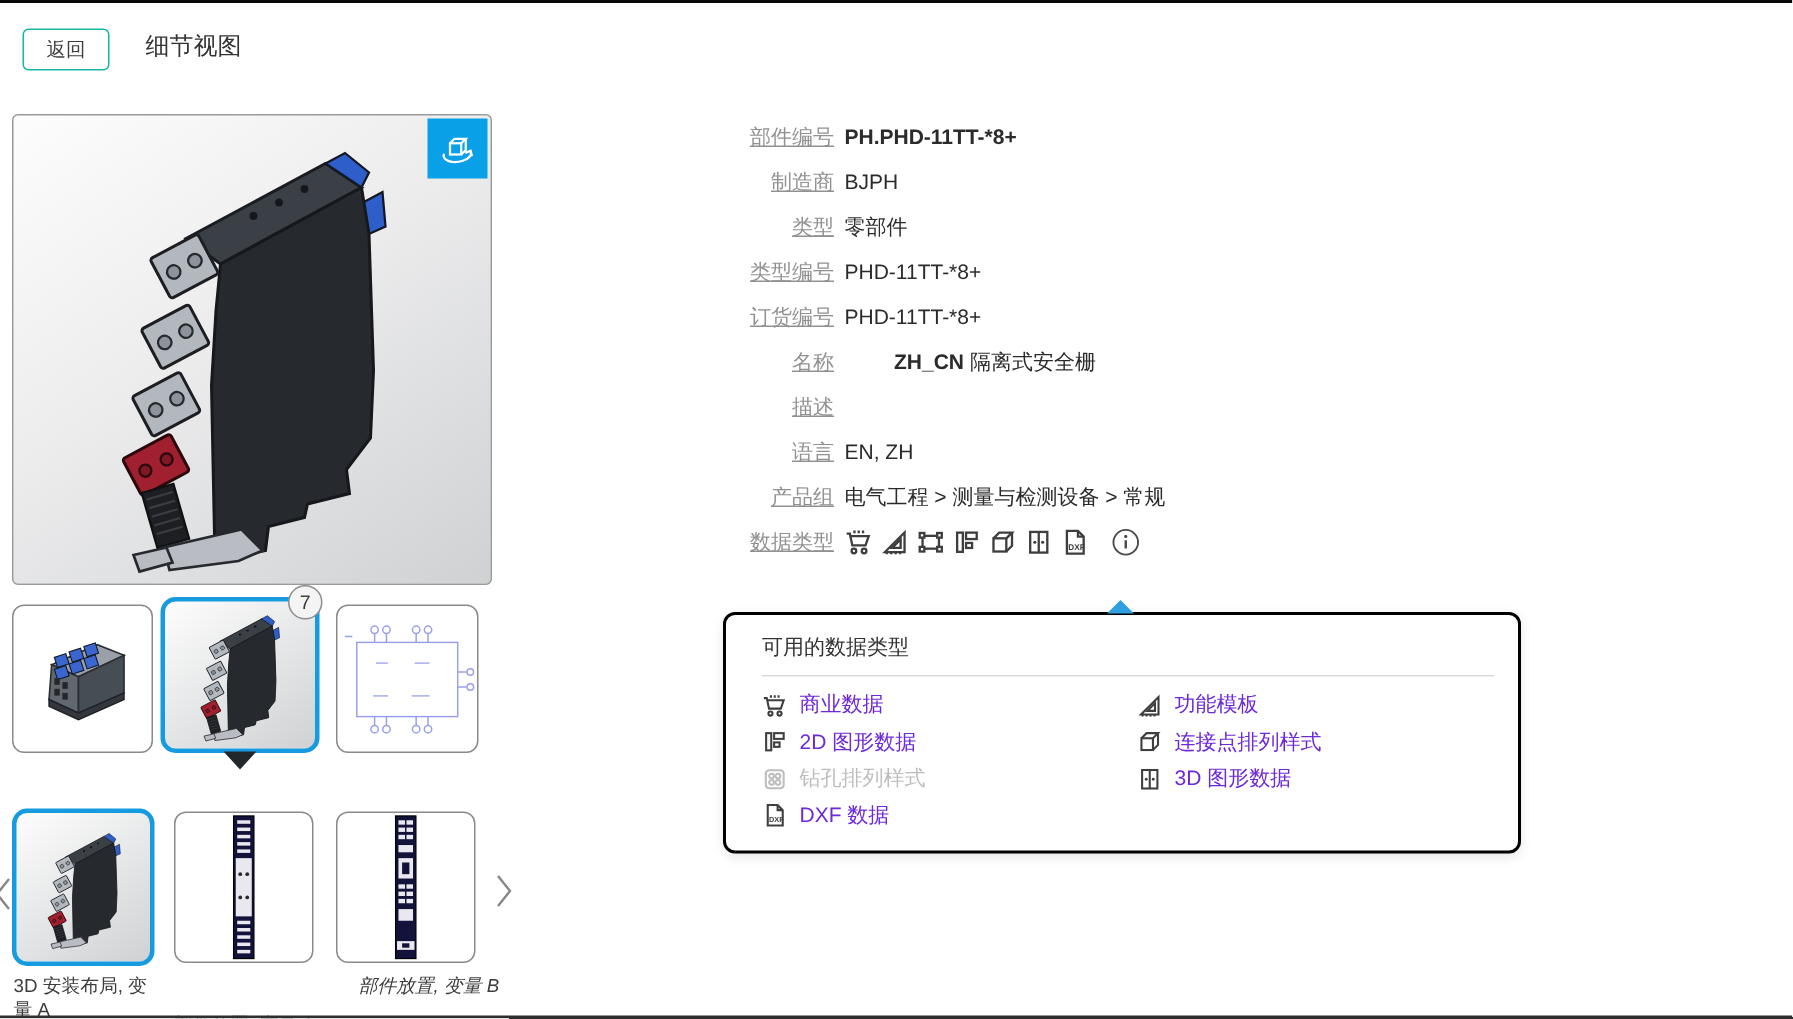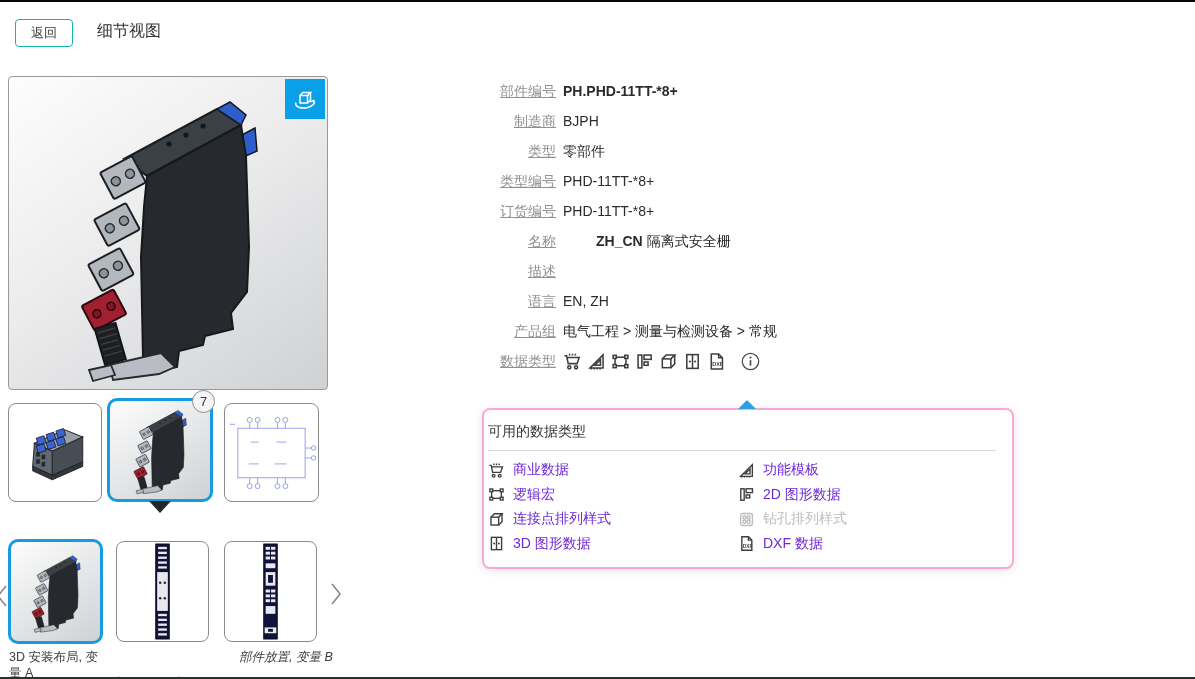--- a/index.html
+++ b/index.html
@@ -49,22 +49,22 @@
   .dt-icons { display:flex; align-items:center; gap:5px; height:30px; color:#3e3e3e; }
   .dt-icons svg { width:19px; height:19px; }
   .info-btn { margin-left:9px; width:21px; height:21px; color:#4a4a4a; background:none; border:none; padding:0; cursor:pointer; }
   .info-btn svg { width:21px; height:21px; }
 
   
   .popup-caret { position:absolute; left:738px; top:400px; width:0; height:0;
     border-left:9px solid transparent; border-right:9px solid transparent;
     border-bottom:9px solid #2f9fe0; z-index:6; }
   .popup { position:absolute; left:482px; top:408px; width:532px; height:161px;
-    background:#fff; border:2px solid #f9a8d4; border-radius:8px;
-    box-shadow:0 2px 8px rgba(0,0,0,0.10); padding:11px 16px 10px 4px; z-index:5; }
+    background:#fff; border:2px solid #000000; border-radius:8px;
+    box-shadow:0 2px 8px rgba(0,0,0,0.10); padding:11px 16px 10px 24px; z-index:5; }
   .popup-title { font-size:14px; color:#333; line-height:20px; }
   .popup hr { border:none; border-top:1px solid #d9d9d9; margin:9px 0 7px 0; }
   .popup-grid { display:grid; grid-template-columns:250px 1fr; }
   .pitem { display:flex; align-items:center; gap:8px; height:24.5px; font-size:14px; color:#6d28d9; }
   .pitem svg { width:17px; height:17px; flex:none; color:#3e3e3e; }
   .pitem.disabled, .pitem.disabled svg { color:#bdbdbd; }
 </style>
 </head>
 <body>
 
@@ -409,26 +409,20 @@
         <span>商业数据</span>
       </div>
       <div class="pitem">
         <svg>
             <use href="#ic-setsquare"></use>
           </svg>
         <span>功能模板</span>
       </div>
       <div class="pitem">
         <svg>
-            <use href="#ic-macro"></use>
-          </svg>
-        <span>逻辑宏</span>
-      </div>
-      <div class="pitem">
-        <svg>
             <use href="#ic-2d"></use>
           </svg>
         <span>2D 图形数据</span>
       </div>
       <div class="pitem">
         <svg>
             <use href="#ic-cube"></use>
           </svg>
         <span>连接点排列样式</span>
       </div>

